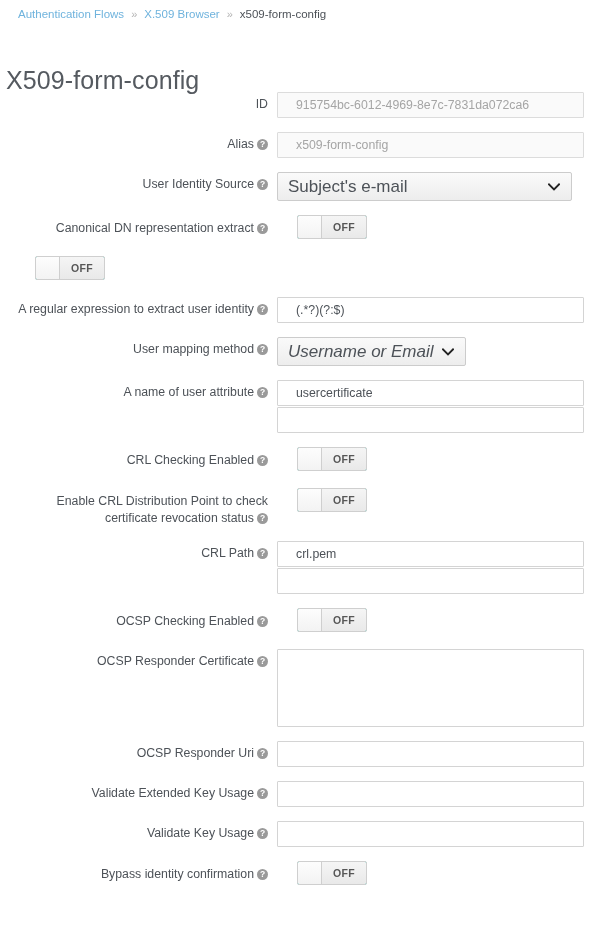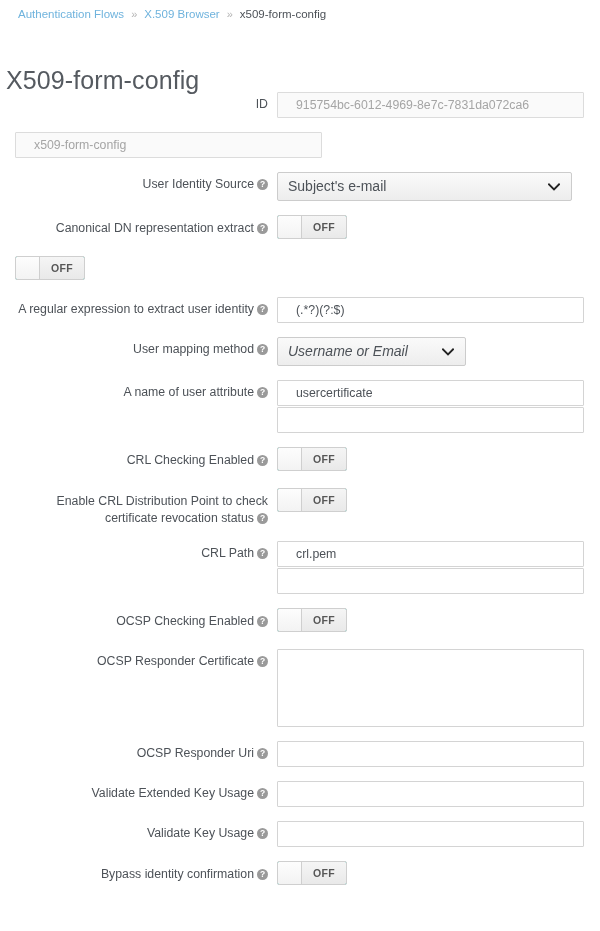--- a/index.html
+++ b/index.html
@@ -111,21 +111,21 @@
   }
 
   
   .sel {
     position: relative;
     display: inline-block;
     height: 29px;
     border: 1px solid #cccccc;
     border-radius: 2px;
     background: linear-gradient(to bottom, #fafafa 0%, #ededed 100%);
-    font-size: 14px;
+    font-size: 17px;
     color: #4d5258;
     line-height: 27px;
     padding: 0 33px 0 10px;
     white-space: nowrap;
     cursor: pointer;
     user-select: none;
   }
   .sel.wide { width: 295px; }
   .sel.narrow { width: 189px; font-style: italic; }
   .sel .chev {
@@ -139,20 +139,21 @@
   
   .switch {
     display: inline-flex;
     height: 24px;
     border: 1px solid #cfcfcf;
     border-radius: 2px;
     overflow: hidden;
     background: #14b8a6;
     cursor: pointer;
     user-select: none;
+    margin-left: 20px;
   }
   .switch .handle {
     width: 24px;
     background: linear-gradient(to bottom, #fdfdfd 0%, #f3f3f3 100%);
     border-right: 1px solid #cfcfcf;
   }
   .switch .state {
     padding: 0 11px;
     font-size: 10.5px;
     font-weight: bold;
@@ -172,20 +173,21 @@
   <h1 class="page-title">X509-form-config</h1>
 
   <div class="form" id="form-rows">
       <div class="row">
         <div class="label"><span>ID</span></div>
         <div class="control">
           <input type="text" class="inp disabled" readonly="" value="915754bc-6012-4969-8e7c-7831da072ca6" style="">
         </div>
       </div>
       <div class="row">
+        <div class="label"><span>Alias</span><span class="help">?</span></div>
         <div class="control">
           <input type="text" class="inp disabled" readonly="" value="x509-form-config" style="">
         </div>
       </div>
       <div class="row">
         <div class="label"><span>User Identity Source</span><span class="help">?</span></div>
         <div class="control"><div class="sel wide"><span>Subject's e-mail</span><span class="chev">
               <svg width="12" height="8" viewBox="0 0 12 8">
                 <path d="M1 1.4 L6 6.4 L11 1.4" fill="none" stroke="#222" stroke-width="1.9" stroke-linecap="square"></path>
               </svg>

